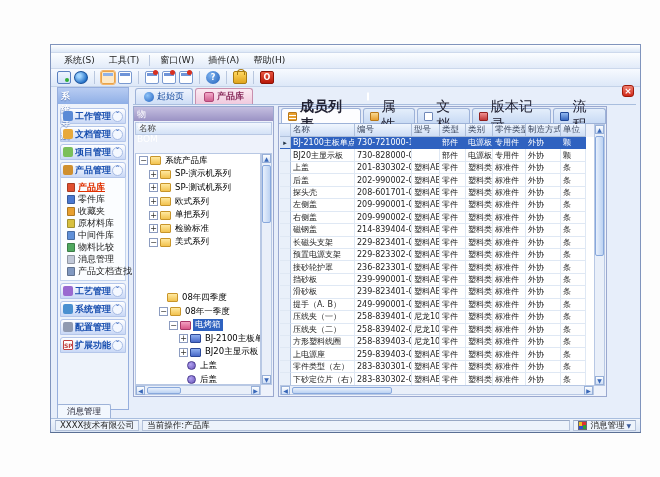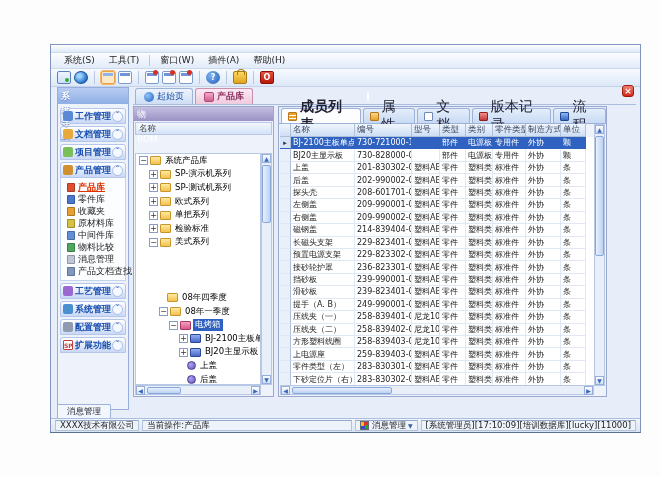--- a/index.html
+++ b/index.html
@@ -681,16 +681,15 @@
     <div class="msg-tab" data-name="message-management-tab">消息管理</div>
 
     <div class="statusbar" data-name="status-bar">
       <div class="st-cell" data-name="company-label">XXXX技术有限公司</div>
       <div class="st-cell st-op" data-name="current-operation-label">当前操作:产品库</div>
       <div class="st-cell" data-name="ui-style-picker">
         <span class="style-ico" data-name="style-palette-icon"></span>
         <span data-name="ui-style-label">消息管理</span>
         <span class="st-arrow" data-name="chevron-down-icon">▼</span>
       </div>
-      <div class="st-cell" data-name="session-info">[系统管理员][17:10:09][培训数据库][lucky][11000]</div>
     </div>
   </div>
 </div>
 
 </body></html>

